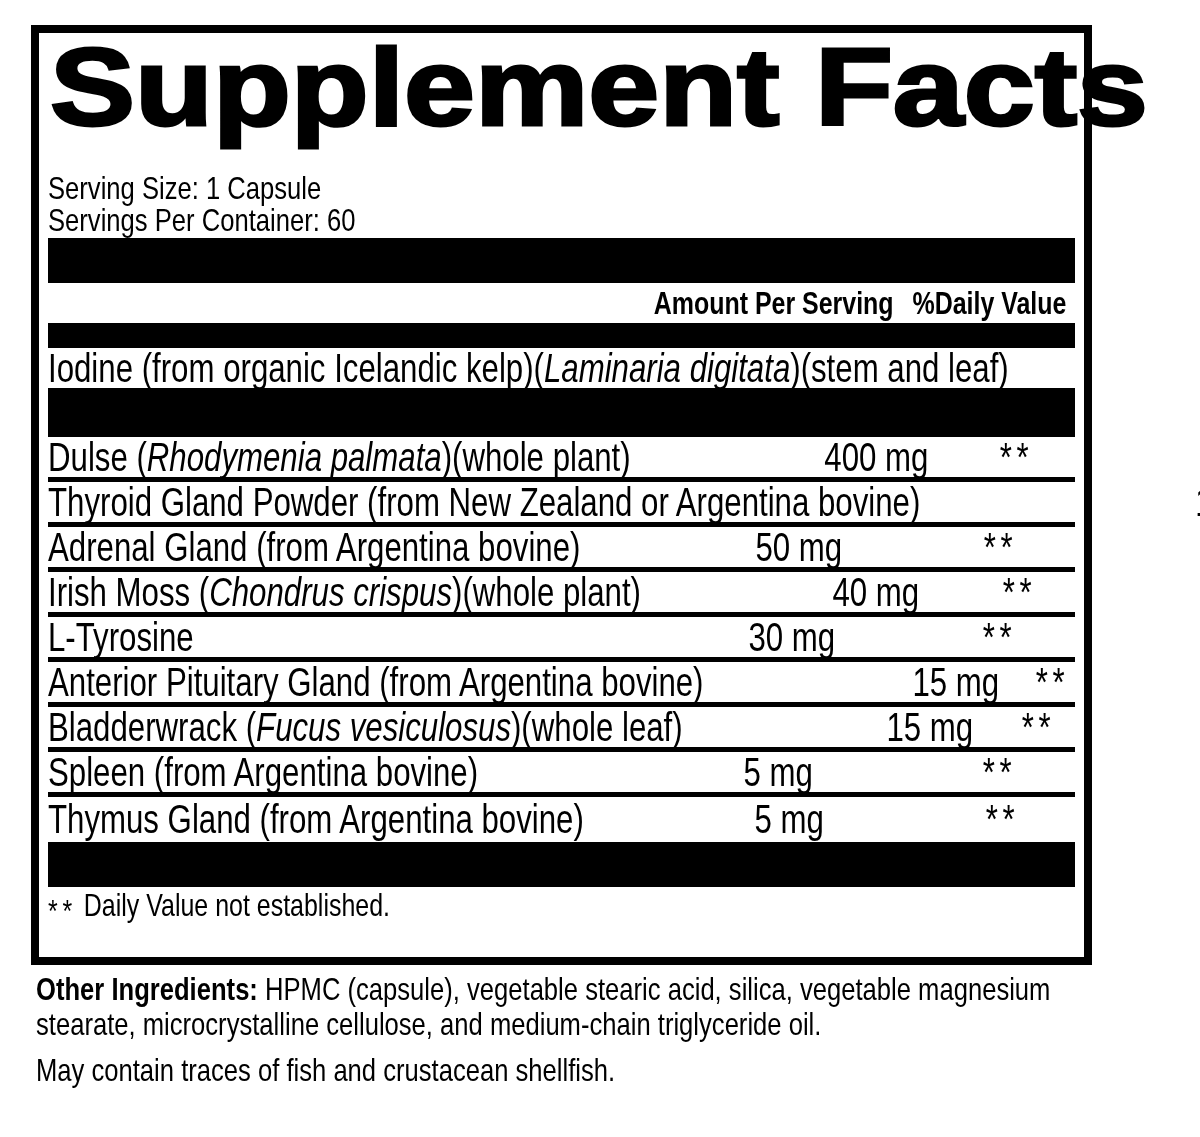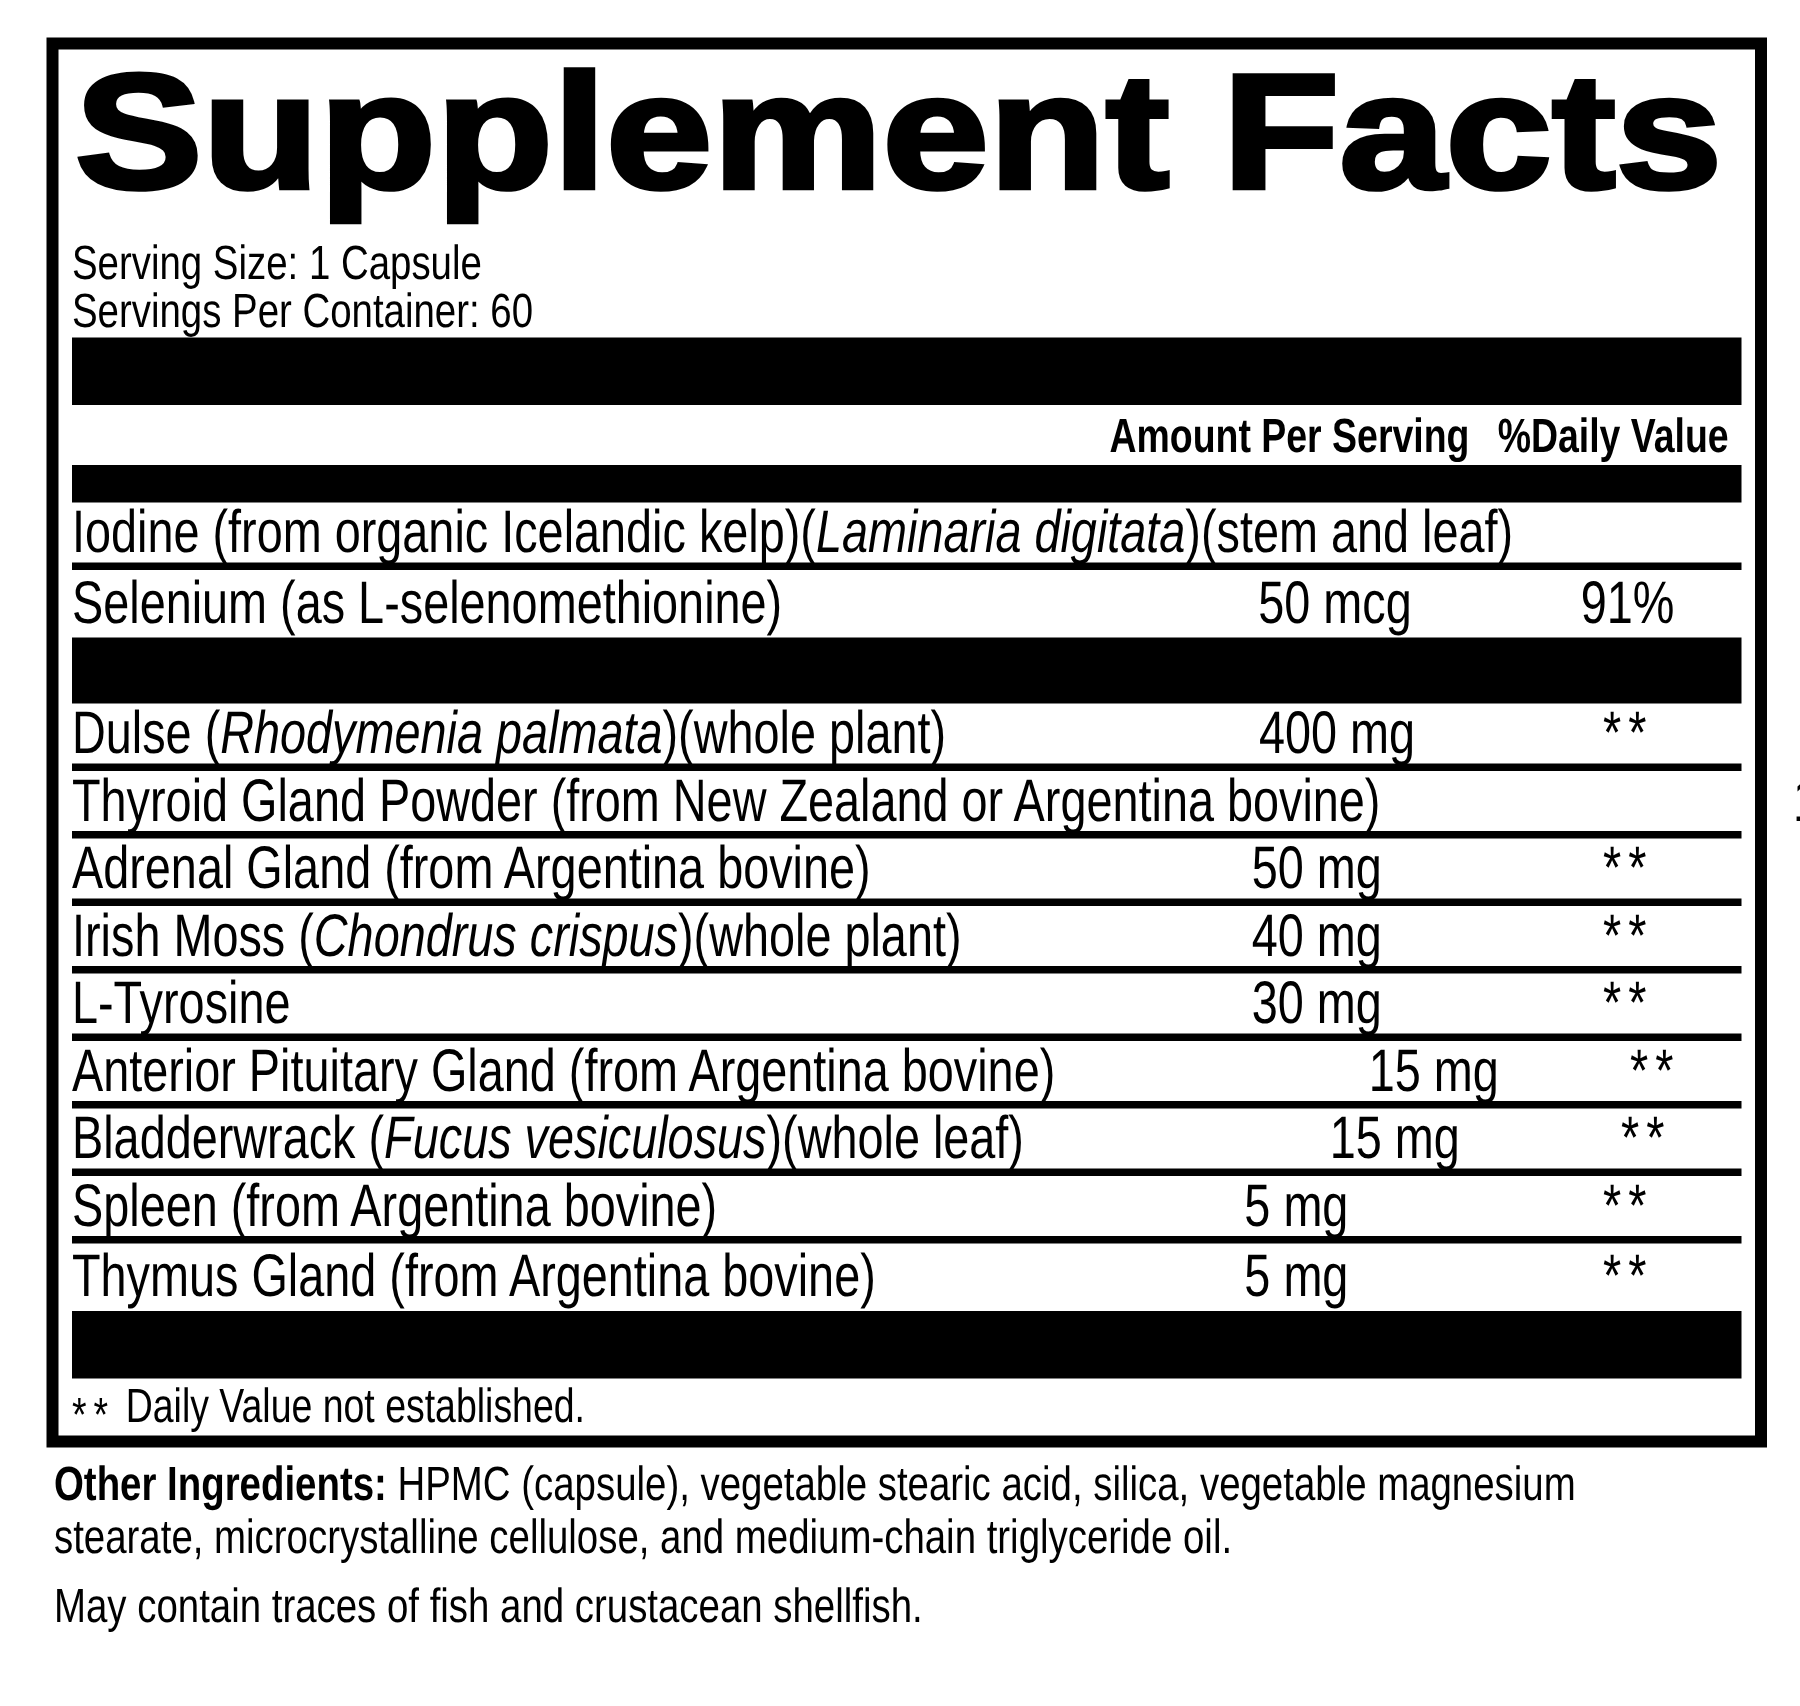--- a/index.html
+++ b/index.html
@@ -14,35 +14,35 @@
     font-family: "Liberation Sans", sans-serif;
     color: #000000;
     overflow: hidden;
   }
 
   
   .panel {
     position: absolute;
     left: 31px;
     top: 25px;
-    width: 1147px;
+    width: 1061px;
     height: 940px;
     border: 8px solid #000000;
     box-sizing: border-box;
     padding: 0 9px;
     background: #ffffff;
   }
 
   .title-svg {
     display: block;
     margin-top: 8px;
   }
 
   .serving-block {
-    margin-top: 6px;
+    margin-top: 19px;
   }
   .serving-line {
     font-size: 32px;
     line-height: 32px;
     white-space: nowrap;
   }
 
   
   .cn  { display: inline-block; transform: scaleX(0.78); transform-origin: 0 50%;   white-space: nowrap; }
   .cnr { display: inline-block; transform: scaleX(0.78); transform-origin: 100% 50%; white-space: nowrap; }
@@ -143,25 +143,20 @@
   <div class="bar bar-header"></div>
 
   <div>
 
     <div class="row">
       <div class="c-name"><span class="cn"><span>Iodine (from organic Icelandic kelp)(</span><i>Laminaria digitata</i><span>)(stem and leaf)</span></span></div>
       <div class="c-amt"><span class="cnr">40 mcg</span></div>
       <div class="c-dv"><span class="cnc">27%</span></div>
     </div>
 
-    <div class="row no-sep">
-      <div class="c-name"><span class="cn"><span>Selenium (as L-selenomethionine)</span><i></i><span></span></span></div>
-      <div class="c-amt"><span class="cnr">50 mcg</span></div>
-      <div class="c-dv"><span class="cnc">91%</span></div>
-    </div>
 
     <div class="bar bar-mid"></div>
 
     <div class="row">
       <div class="c-name"><span class="cn"><span>Dulse (</span><i>Rhodymenia palmata</i><span>)(whole plant)</span></span></div>
       <div class="c-amt"><span class="cnr">400 mg</span></div>
       <div class="c-dv stars"><span class="cnc">**</span></div>
     </div>
 
     <div class="row">

